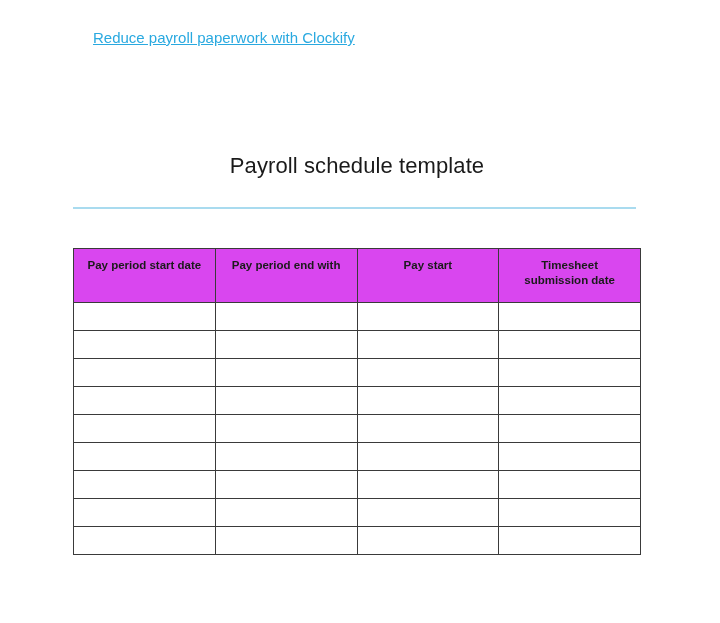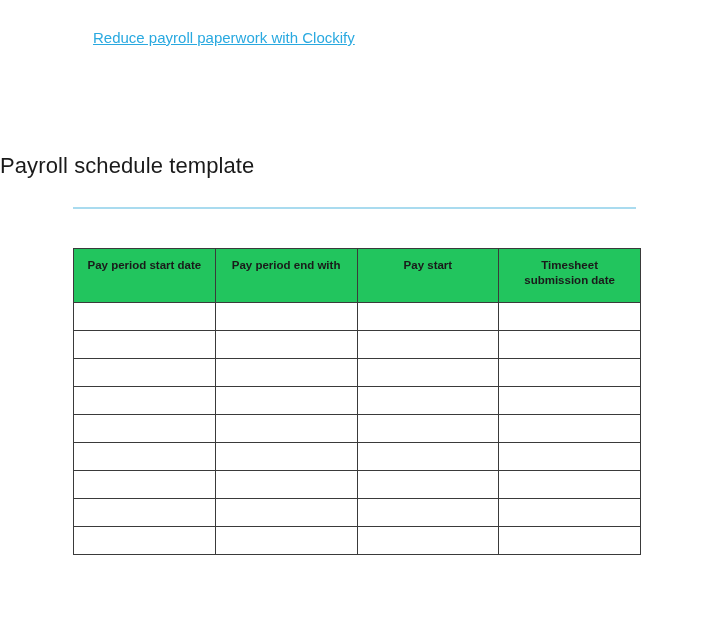--- a/index.html
+++ b/index.html
@@ -5,34 +5,34 @@
     html, body { margin: 0; padding: 0; background: #ffffff; }
     body { width: 720px; height: 623px; position: relative; overflow: hidden; font-family: "Liberation Sans", sans-serif; }
     .link {
       position: absolute; left: 74px; top: 29px;
       font-size: 15px; color: #29a9e0; text-decoration: underline;
       cursor: pointer;
       margin-left: 19px;
     }
     .title {
       position: absolute; left: 0; width: 714px; top: 153px;
-      font-size: 22px; color: #1a1a1a;
+      text-align: center; font-size: 22px; color: #1a1a1a;
       letter-spacing: 0.1px;
     }
     .divider {
       position: absolute; left: 73px; top: 207px; width: 563px; height: 2px;
       background: #a9dbef;
     }
     table.sched {
       position: absolute; left: 73px; top: 248px;
       width: 568px; border-collapse: collapse;
       table-layout: fixed;
     }
     table.sched th {
-      background: #22c55e; border: 1.5px solid #3a3a3a;
+      background: #d946ef; border: 1.5px solid #3a3a3a;
       font-size: 11.5px; font-weight: bold; color: #1a1a1a;
       height: 44px; vertical-align: top; padding: 9px 4px 0 4px;
       text-align: center; line-height: 15px;
     }
     table.sched td {
       border: 1.5px solid #3a3a3a; height: 27px; padding: 0;
     }
   </style>
 </head>
 <body>

